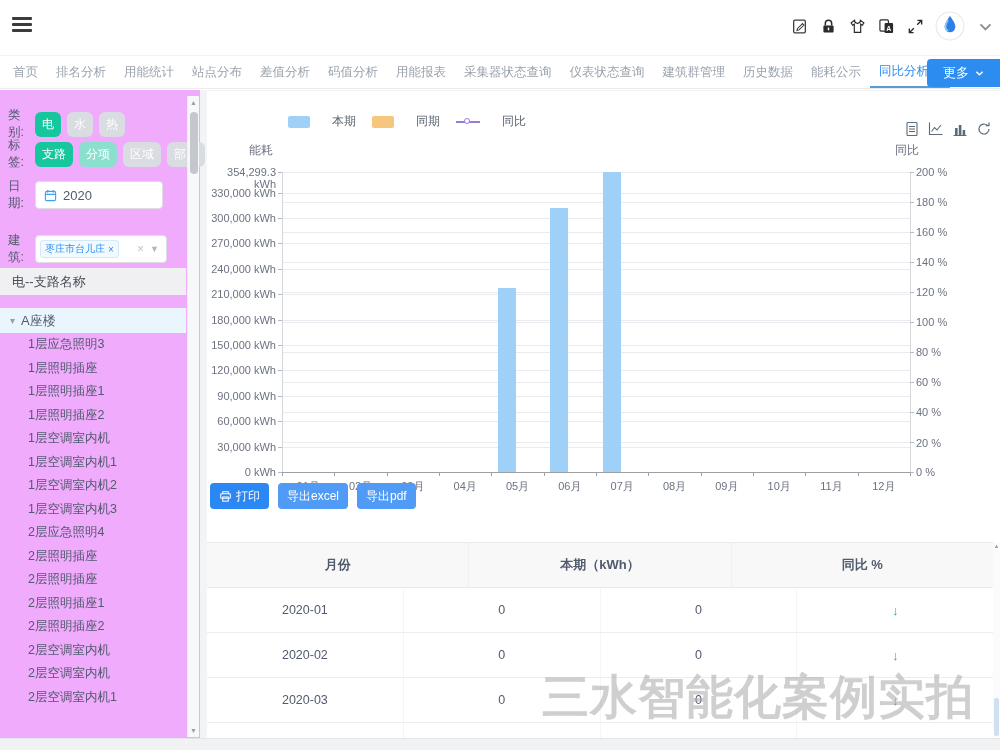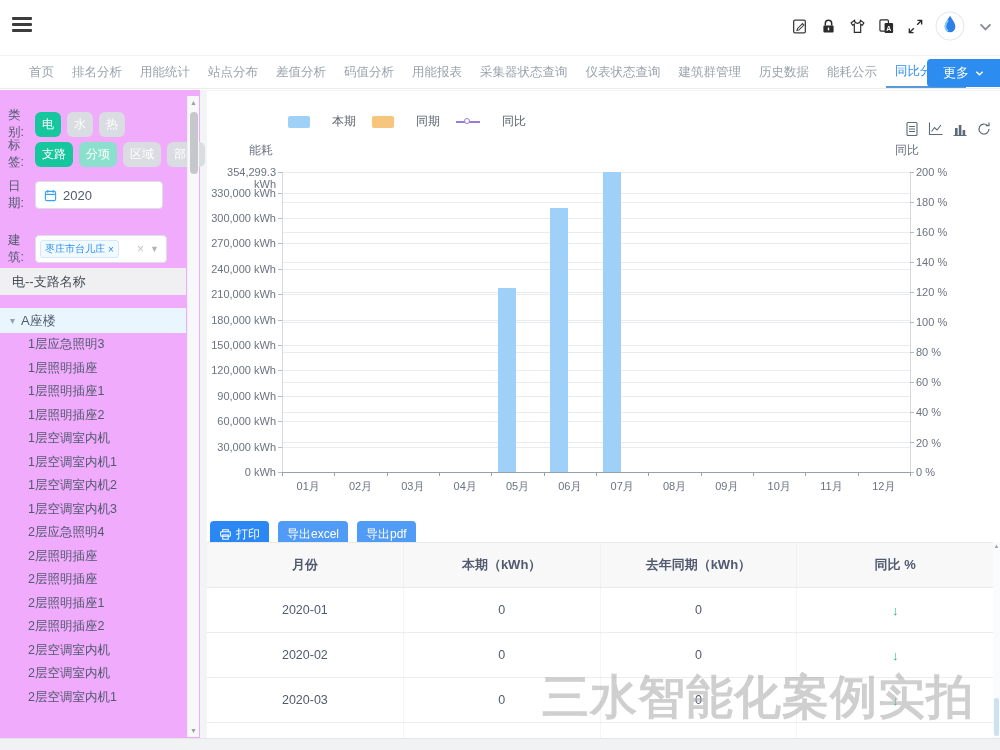--- a/index.html
+++ b/index.html
@@ -13,21 +13,21 @@
   .hamburger span { display:block; height:2.5px; background:#3c3c3c; margin-bottom:3.5px; border-radius:1px; }
   .topbar-right { position:absolute; right:6px; top:11px; display:flex; align-items:center; gap:11px; }
   .tb-icon { width:18px; height:18px; display:flex; align-items:center; justify-content:center; cursor:pointer; }
   .tb-icon svg { width:17px; height:17px; }
   .tb-logo { width:30px; height:30px; cursor:pointer; }
   .tb-logo svg { width:30px; height:30px; }
 
   
   #tabbar { position:absolute; left:0; top:55px; right:0; height:34px; background:#fff;
             border-top:1px solid #f2f2f2; border-bottom:1px solid #ececec; }
-  #tabs { display:flex; height:100%; padding-left:20px; }
+  #tabs { display:flex; height:100%; padding-left:4px; }
   .tab { padding:0 9px; display:flex; align-items:center; font-size:12.5px; color:#9aa3ad; cursor:pointer; white-space:nowrap; }
   .tab.active { color:#2d8cf0; border-bottom:2px solid #5b9bd5; }
   .tab-close { margin-left:6px; font-size:11px; color:#7fb3e8; }
   #more-btn { position:absolute; right:0; top:3px; height:28px; padding:0 16px; background:#2d8cf0; color:#fff;
               font-size:13px; border:none; border-radius:4px 0 0 4px; display:flex; align-items:center; gap:6px; cursor:pointer; }
 
   
   #content { position:absolute; left:0; top:90px; right:0; bottom:0; background:#f3f4f6; }
 
   
@@ -78,21 +78,21 @@
   #chart { position:absolute; left:0; top:0; width:793px; height:405px; }
   .gline { position:absolute; height:1px; background:#e9ebee; }
   .vaxis { position:absolute; width:1px; background:#d4d7dc; }
   .xaxis { position:absolute; height:1px; background:#9aa0a6; }
   .ylab  { position:absolute; left:-4px; width:73px; text-align:right; font-size:11px; color:#6b7280; }
   .y2lab { position:absolute; left:709px; font-size:11px; color:#6b7280; }
   .ytick { position:absolute; width:4px; height:1px; background:#b6bbc2; }
   .xlab  { position:absolute; width:48px; text-align:center; font-size:11px; color:#6b7280; }
   .xtick { position:absolute; width:1px; height:4px; background:#9aa0a6; }
   .bar   { position:absolute; width:18px; }
-  #actions { position:absolute; left:3px; top:430px; display:flex; gap:9px; }
+  #actions { position:absolute; left:3px; top:392px; display:flex; gap:9px; }
   .btn { height:26px; padding:0 9px; border:none; border-radius:4px; color:#fff; font-size:12px;
          display:flex; align-items:center; gap:4px; cursor:pointer; }
   .btn.primary { background:#2b87f3; }
   .btn.light   { background:#4f9bf5; }
   #table { position:absolute; left:0; top:451px; right:7px; }
   #thead { display:flex; height:46px; background:#f8f8f9; border-top:1px solid #e8eaec; border-bottom:1px solid #e8eaec; }
   .th { flex:1; display:flex; align-items:center; justify-content:center; font-size:13px; color:#515a6e; font-weight:bold; }
   .th + .th { border-left:1px solid #f0f1f3; }
   .tr { display:flex; height:45px; border-bottom:1px solid #ecedef; background:#fff; }
   .td { flex:1; display:flex; align-items:center; justify-content:center; font-size:12.5px; color:#515a6e; }
@@ -449,21 +449,20 @@
           <span>导出excel</span>
         </button>
         <button class="btn light">
           <span>导出pdf</span>
         </button>
       </div>
       <div id="table">
         <div id="thead">
             <div class="th">月份</div>
             <div class="th">本期（kWh）</div>
-            <div class="th">去年同期（kWh）</div>
             <div class="th">同比 %</div>
           </div>
         <div id="tbody">
             <div class="tr">
               <div class="td">2020-01</div>
               <div class="td">0</div>
               <div class="td">0</div>
               <div class="td">
                 <span class="arrow-down">↓</span>
               </div>

